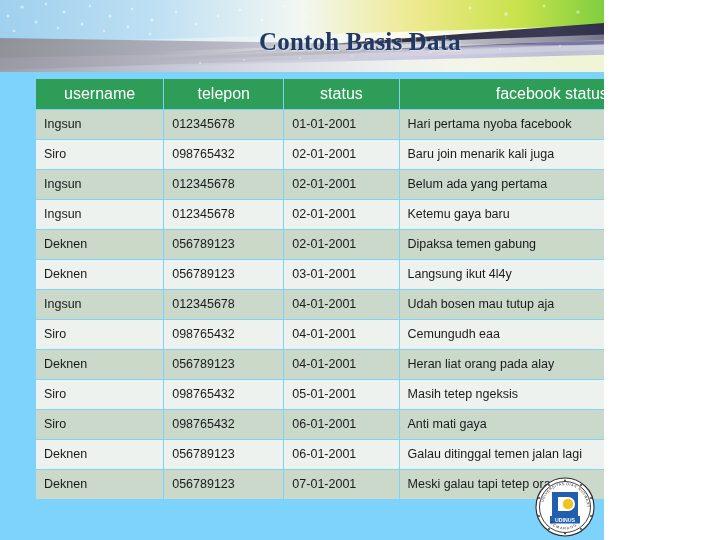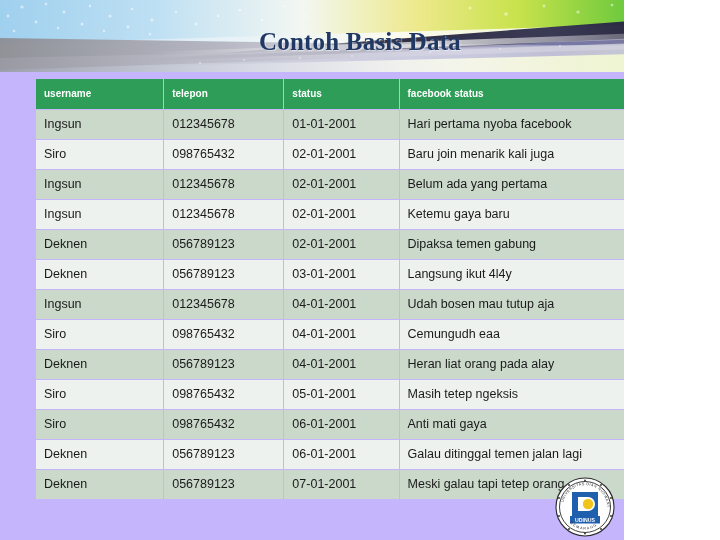--- a/index.html
+++ b/index.html
@@ -10,23 +10,22 @@
     width: 720px;
     height: 540px;
     overflow: hidden;
     background: #ffffff;
     font-family: "Liberation Sans", sans-serif;
   }
   .slide {
     position: relative;
     width: 604px;
     height: 540px;
-    background: #c4b5fd;
+    background: #7dd3fc;
     overflow: hidden;
-    padding-left: 20px;
   }
 
   
   .banner {
     position: absolute;
     left: 0; top: 0;
     width: 720px;
     height: 72px;
     overflow: hidden;
   }
@@ -68,23 +67,24 @@
     padding: 5px 8px 6px 8px;
     text-align: left;
     vertical-align: middle;
     height: 18px;
     overflow: hidden;
     white-space: nowrap;
   }
   table.db thead th {
     background: #2E9D57;
     color: #ffffff;
-    font-weight: bold;
-    font-size: 10px;
+    font-weight: normal;
+    font-size: 16px;
     height: 19px;
+    text-align: center;
   }
   table.db tbody tr.odd td { background: #CBD9CB; }
   table.db tbody tr.even td { background: #EEF2EE; }
 
   col.c1 { width: 127px; }
   col.c2 { width: 119px; }
   col.c3 { width: 114px; }
   col.c4 { width: 304px; }
 
   

